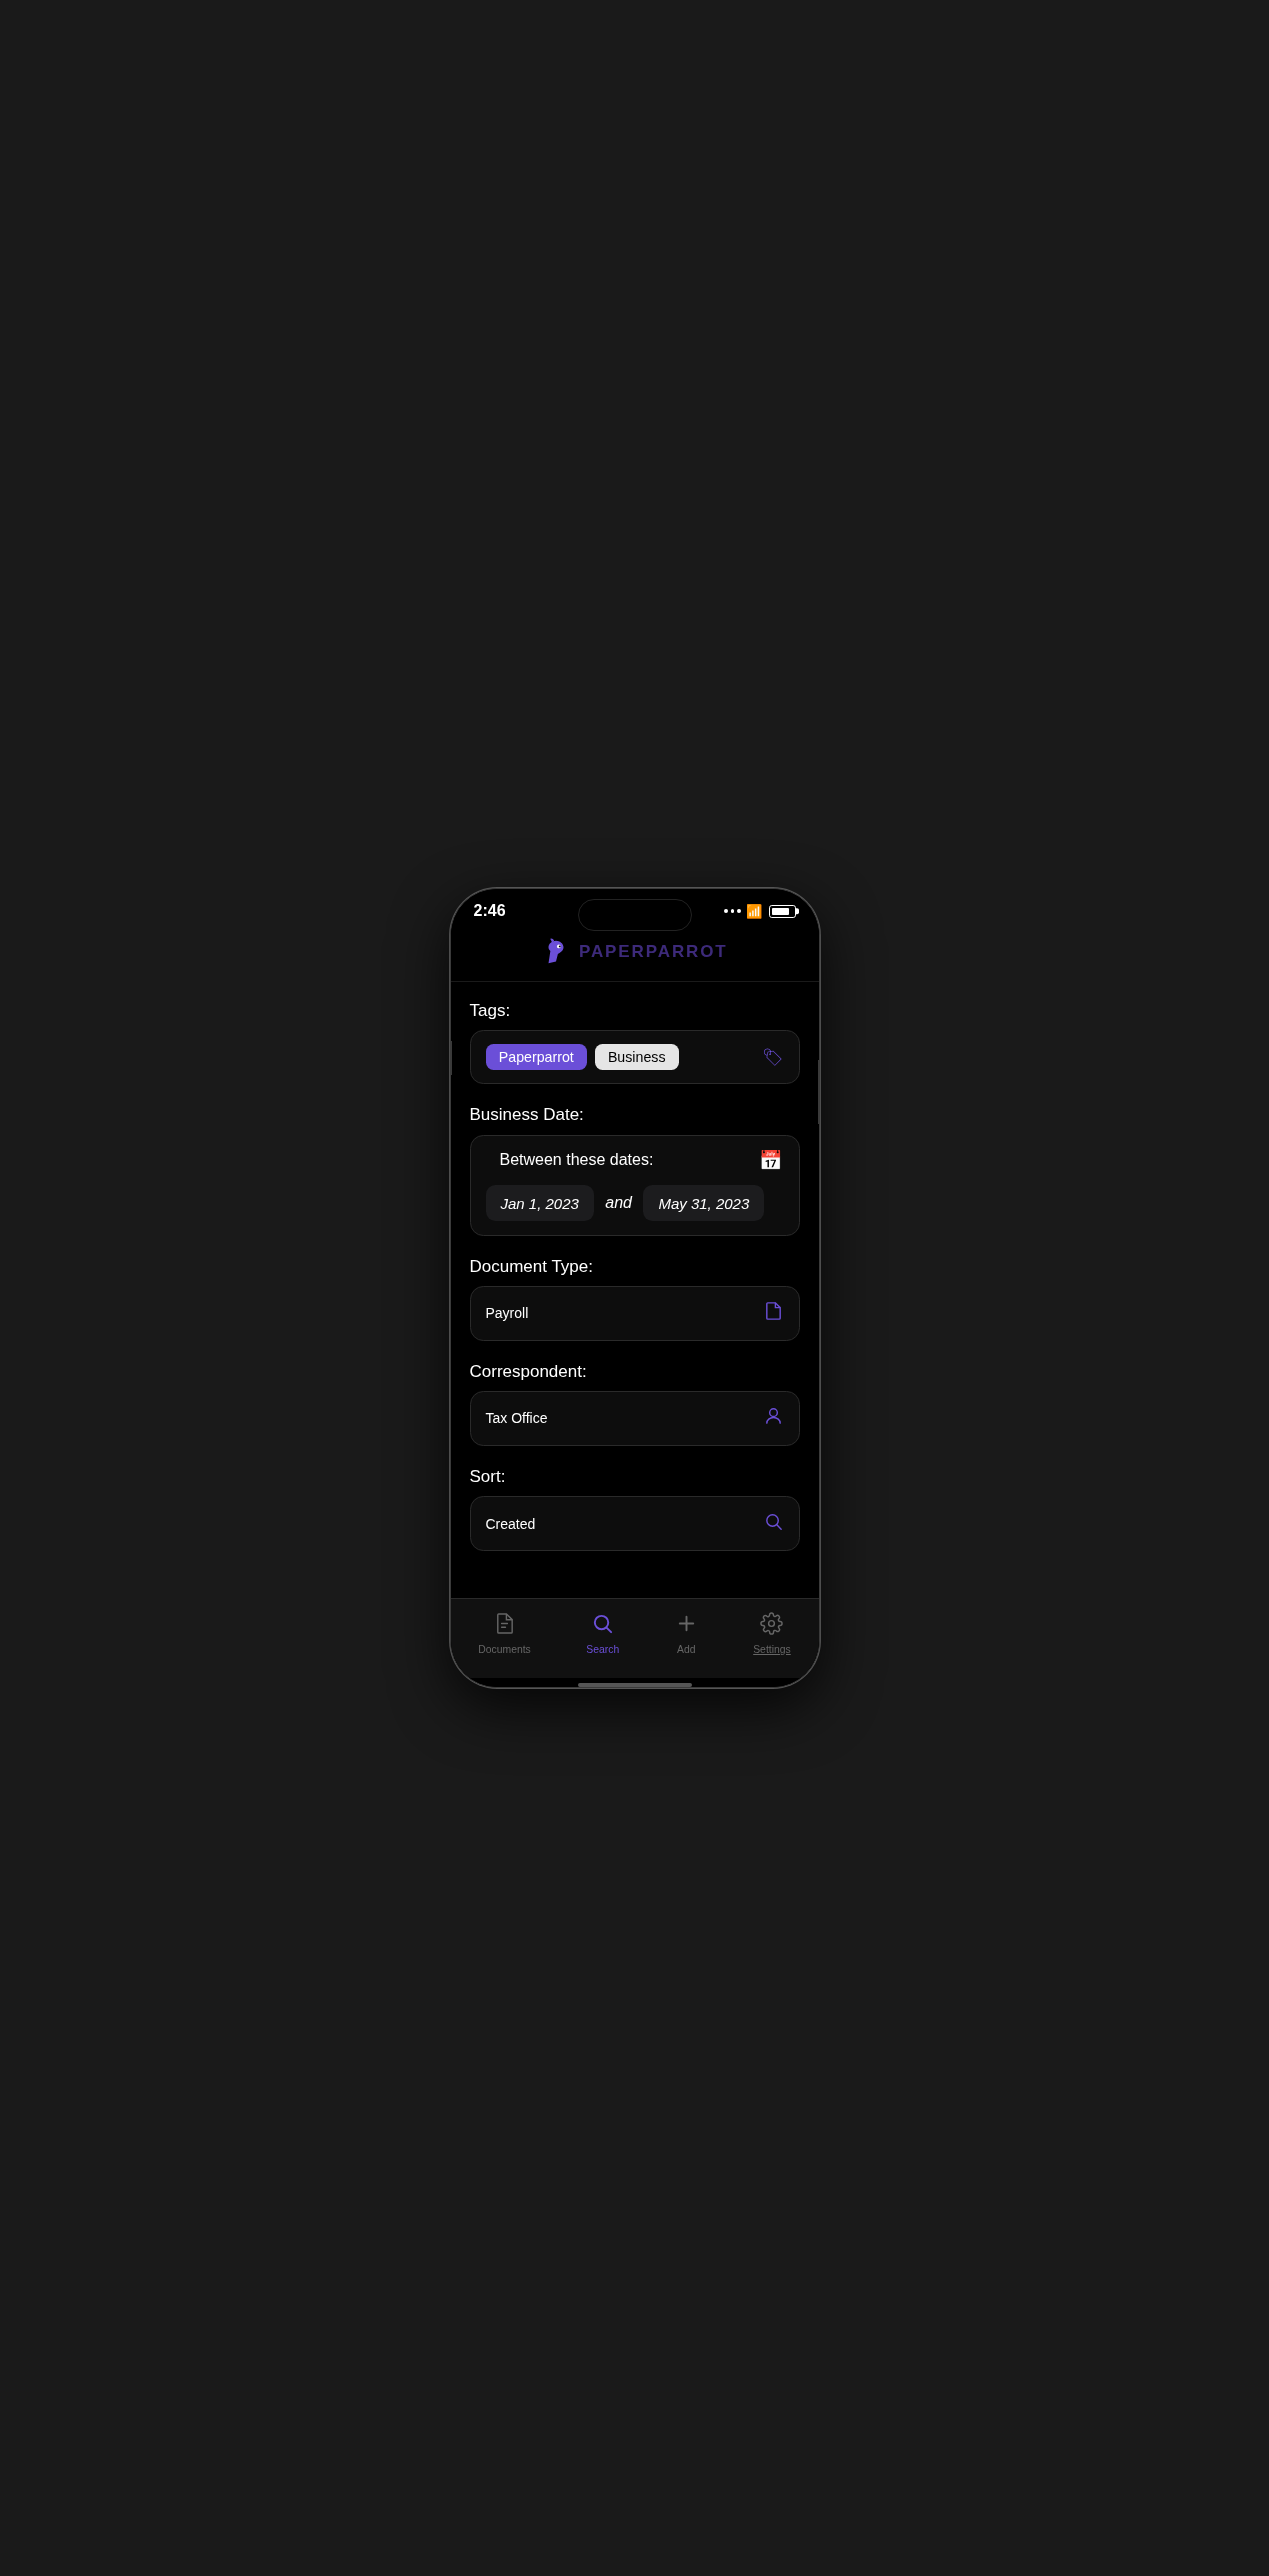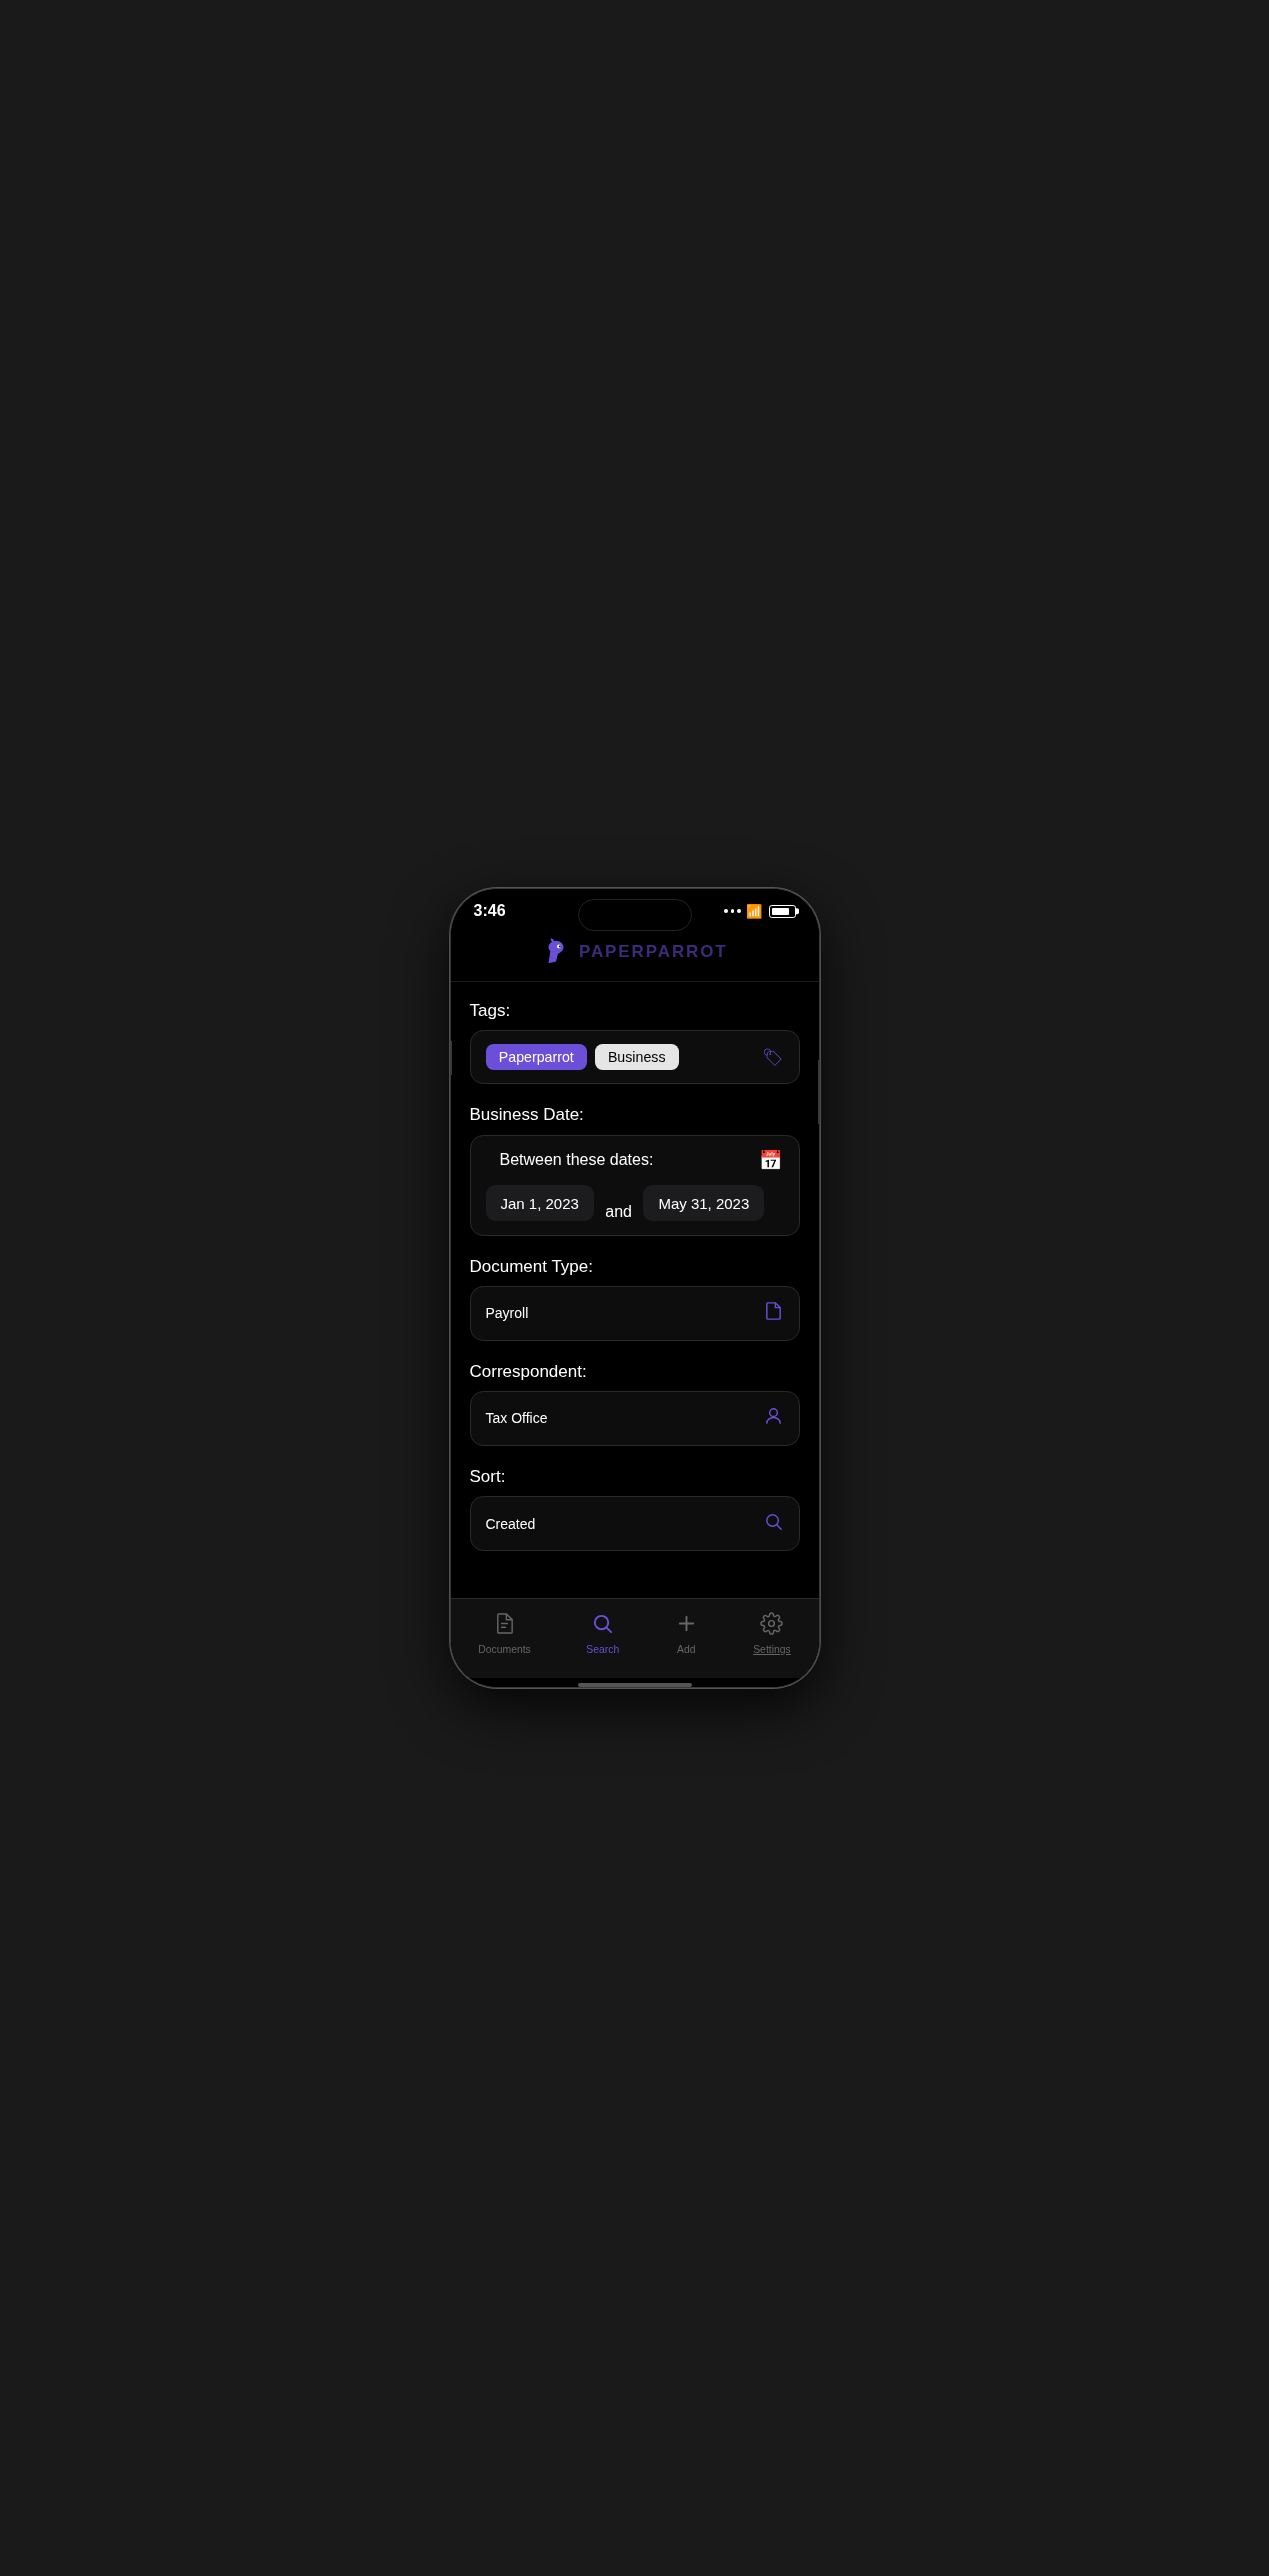--- a/index.html
+++ b/index.html
@@ -228,22 +228,23 @@
       font-weight: 400;
     }
 
     .calendar-icon {
       color: #6b4fd8;
       font-size: 19px;
     }
 
     .date-row {
       display: flex;
-      align-items: flex-end;
+      align-items: center;
       gap: 11.4px;
+      font-style: italic;
     }
 
     .date-pill {
       background: #1c1c1e;
       border-radius: 9.5px;
       padding: 9.5px 15px;
       color: #fff;
       font-size: 15px;
       font-weight: 500;
     }
@@ -347,21 +348,21 @@
 </head>
 <body>
 
 <div class="phone-frame">
   <div class="side-button-left"></div>
   <div class="side-button-right-1"></div>
 
   <div class="phone-inner">
 
     <div class="status-bar">
-      <span class="status-time">3:46</span>
+      <span class="status-time">2:46</span>
       <div class="dynamic-island"></div>
       <div class="status-icons">
         <div class="dots">
           <div class="dot"></div>
           <div class="dot"></div>
           <div class="dot"></div>
         </div>
         <span class="wifi-icon">📶</span>
         <div class="battery-icon">
           <div class="battery-fill"></div>

